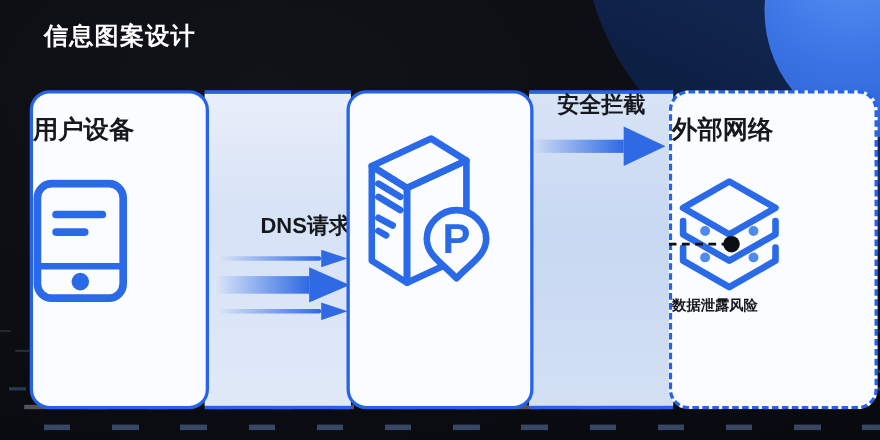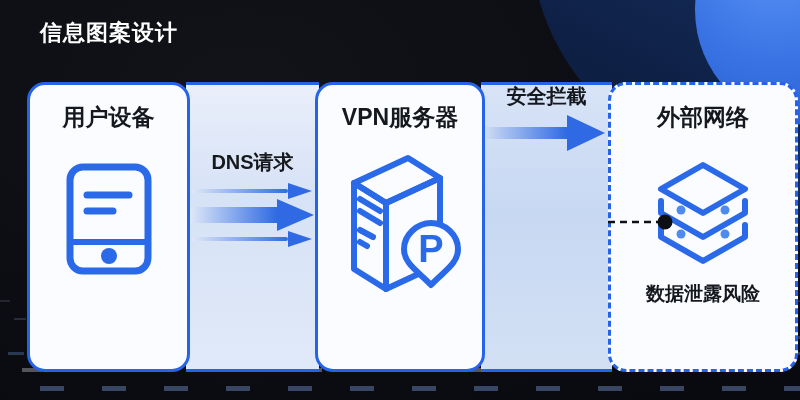--- a/index.html
+++ b/index.html
@@ -48,44 +48,45 @@
   }
 
   
   .flow{
     position:absolute; left:27px; top:82px; width:743px; height:290px;
     display:flex; align-items:stretch; z-index:1;
   }
   .card{
     position:relative; z-index:2; flex:none;
     background:#fbfcff; border:3px solid #2563eb; border-radius:18px;
-    display:flex; flex-direction:column; align-items:center;
+    display:flex; flex-direction:column; 
     padding-top:16px;
   }
   .card-device{ width:163px; }
   .card-vpn{ width:170px; }
   .card-ext{ width:190px; border-style:dashed; }
 
   .card-title{
     font-size:23px; font-weight:bold; color:#15181d; line-height:32px;
   }
   .risk-label{
-    font-size:19px; font-weight:bold; color:#15181d; margin-top:16px;
+    font-size:13px; font-weight:bold; color:#15181d; margin-top:4px;
   }
 
   .band{
     position:relative; z-index:1; flex:none;
     border-top:3px solid #2563eb; border-bottom:3px solid #2563eb;
     margin:0 -4px;
     display:flex; flex-direction:column; align-items:center;
   }
   .band1{
     width:133px;
     background:linear-gradient(180deg,#e9eefa 0%,#d6e2f6 40%,#e0e9f8 100%);
-    padding-top:66px;
+    padding-top:110px;
+    align-items:flex-end;
   }
   .band2{
     width:131px;
     background:linear-gradient(180deg,#d8e3f6 0%,#c7d8f2 45%,#d3e0f4 100%);
   }
   .band-label{
     font-size:20px; font-weight:bold; color:#15181d; line-height:22px;
   }
   .band1 .arrows-svg{ margin-top:10px; }
   .band2 .arrow-svg{ margin-top:4px; }
@@ -139,21 +140,20 @@
         <rect x="2" y="6" width="96" height="4" rx="2" fill="url(#gThin)"></rect>
         <polygon points="98,0 122,8 98,16" fill="#2f6ae4"></polygon>
         <rect x="0" y="24" width="87" height="16" fill="url(#gThick)"></rect>
         <polygon points="87,16 124,32 87,48" fill="#2f6ae4"></polygon>
         <rect x="2" y="54" width="96" height="4" rx="2" fill="url(#gThin)"></rect>
         <polygon points="98,48 122,56 98,64" fill="#2f6ae4"></polygon>
       </svg>
     </div>
 
     <div class="card card-vpn">
-      <div class="card-title">VPN服务器</div>
       <svg class="server-icon" width="132" height="146" viewBox="0 0 132 146">
         <g fill="none" stroke="#2a6ae8" stroke-width="6" stroke-linejoin="round" stroke-linecap="round">
           <polygon points="20,36 74,11 106,31 52,56"></polygon>
           <polygon points="20,36 52,56 52,142 20,122"></polygon>
           <polygon points="52,56 106,31 106,117 52,142"></polygon>
           <line x1="26" y1="52" x2="46" y2="64"></line>
           <line x1="26" y1="64" x2="46" y2="76"></line>
           <line x1="26" y1="83" x2="39" y2="90"></line>
           <line x1="26" y1="95" x2="33" y2="99"></line>
         </g>

